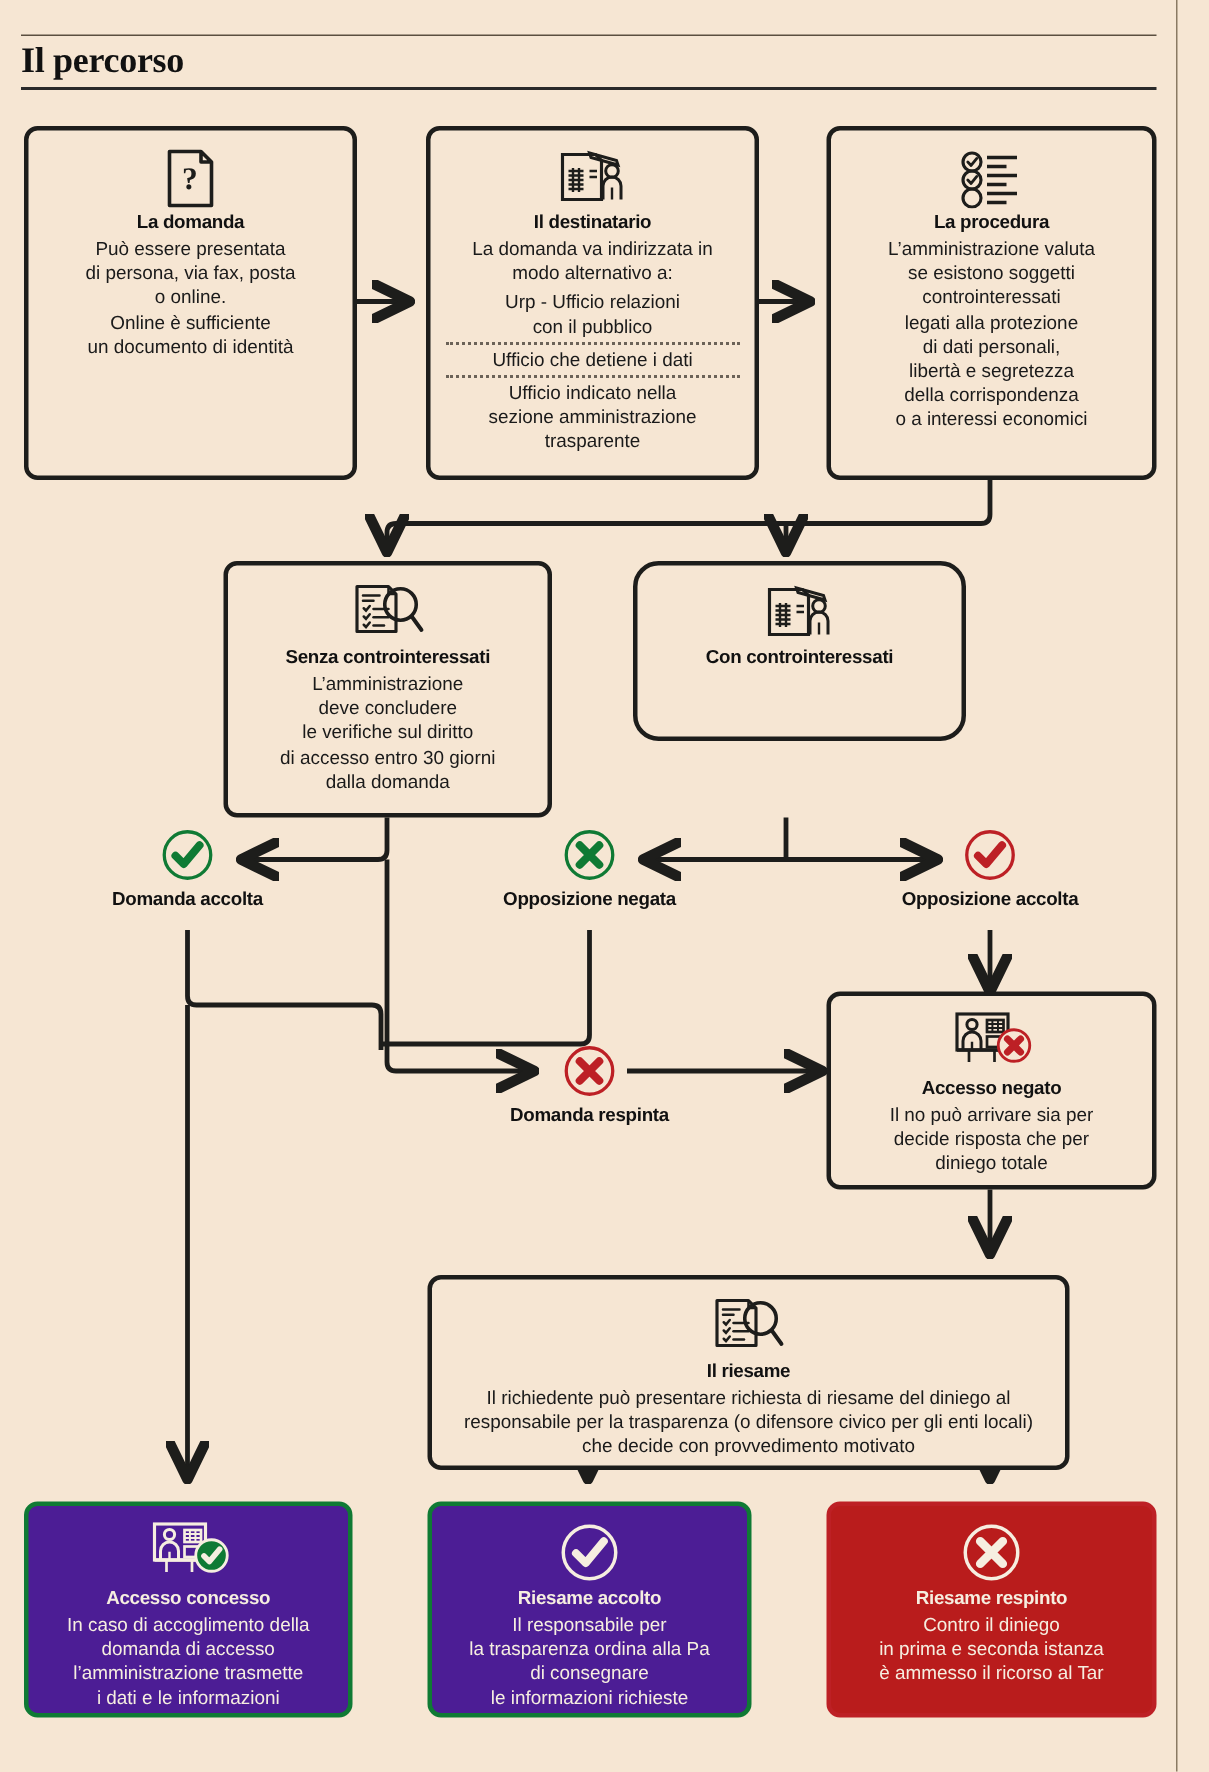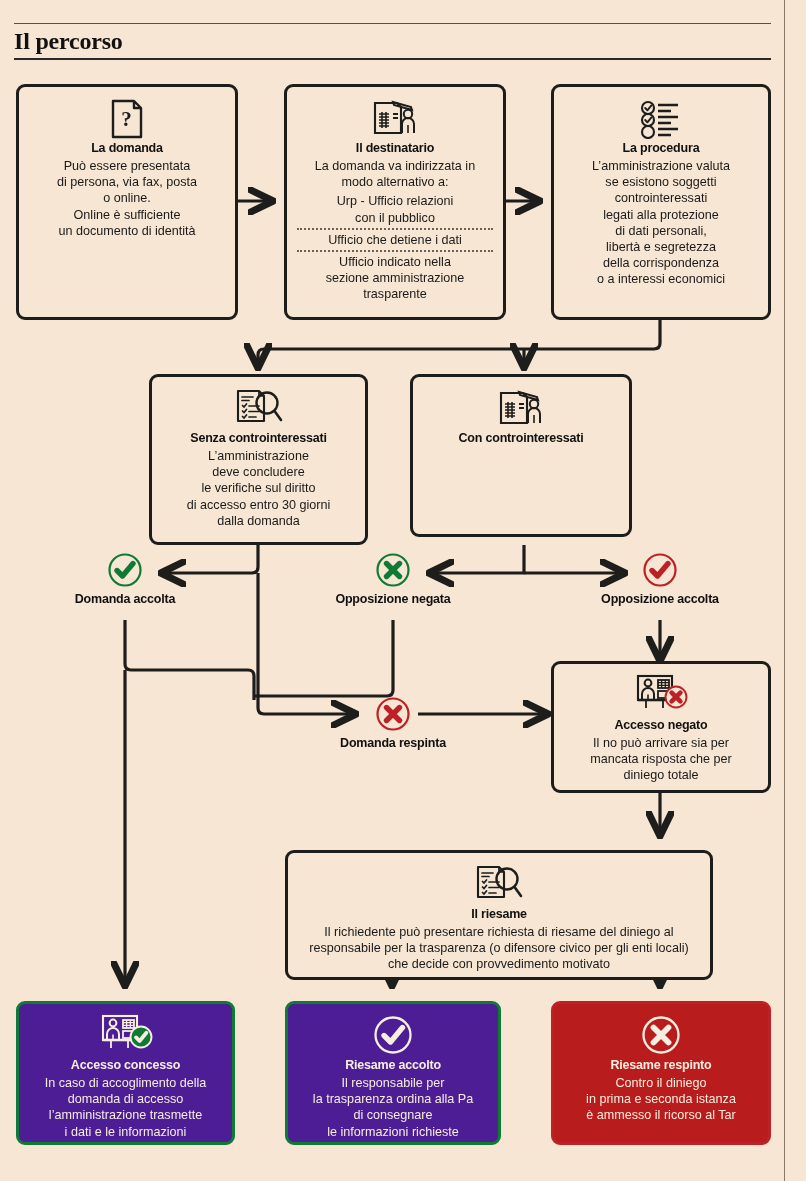--- a/index.html
+++ b/index.html
@@ -219,21 +219,21 @@
     <div class="ttl">Senza controinteressati</div>
     <div class="bd">
       <div>L’amministrazione</div>
       <div>deve concludere</div>
       <div>le verifiche sul diritto</div>
       <div>di accesso entro 30 giorni</div>
       <div>dalla domanda</div>
     </div>
   </div>
 
-  <div class="card" style="left:410px;top:374px;width:222px;height:163px;">
+  <div class="card" style="left:422px;top:374px;width:222px;height:120px;border-radius:17px;">
     <div class="icon">
       <svg width="48" height="42" viewBox="0 0 48 42">
         <path d="M4,6 H26 L30,10 V36 H4 Z" fill="none" stroke="#1d1d1b" stroke-width="2.1"></path>
         <path d="M22,5 L40,10 L41,13 L23,8 Z" fill="none" stroke="#1d1d1b" stroke-width="2"></path>
         <g stroke="#1d1d1b" stroke-width="1.6">
           <path d="M8,17 H18 M8,20 H18 M8,23 H18 M8,26 H18 M8,29 H18"></path>
           <path d="M11,15 V31 M15,15 V31"></path>
         </g>
         <path d="M22,17 H27 M22,21 H27" stroke="#1d1d1b" stroke-width="1.8"></path>
         <circle cx="37" cy="17" r="4.2" fill="none" stroke="#1d1d1b" stroke-width="2"></circle>
@@ -298,21 +298,21 @@
         <rect x="25" y="19" width="11" height="7" fill="none" stroke="#1d1d1b" stroke-width="1.8"></rect>
         <path d="M5,28 H39" stroke="#1d1d1b" stroke-width="2.4"></path>
         <path d="M13,28 V36 M30,28 V36" stroke="#1d1d1b" stroke-width="1.8"></path>
         <circle cx="43" cy="25" r="10.5" fill="#f6e6d3" stroke="#bd2025" stroke-width="1.9"></circle>
         <path d="M38.6,20.6 L47.4,29.4 M47.4,20.6 L38.6,29.4" stroke="#bd2025" stroke-width="4.6" stroke-linecap="round"></path>
       </svg>
     </div>
     <div class="ttl">Accesso negato</div>
     <div class="bd">
       <div>Il no può arrivare sia per</div>
-      <div>mancata risposta che per</div>
+      <div>decide risposta che per</div>
       <div>diniego totale</div>
     </div>
   </div>
 
   <div class="card" style="left:285px;top:838px;width:428px;height:130px;margin-top:12px;">
     <div class="icon">
       <svg width="52" height="42" viewBox="0 0 52 42">
         <path d="M5,4 H26 L31,9 V34 H5 Z" fill="none" stroke="#1d1d1b" stroke-width="2.1" stroke-linejoin="round"></path>
         <path d="M26,4 V9 H31" fill="none" stroke="#1d1d1b" stroke-width="1.7"></path>
         <g stroke="#1d1d1b" stroke-width="1.7" stroke-linecap="round">

